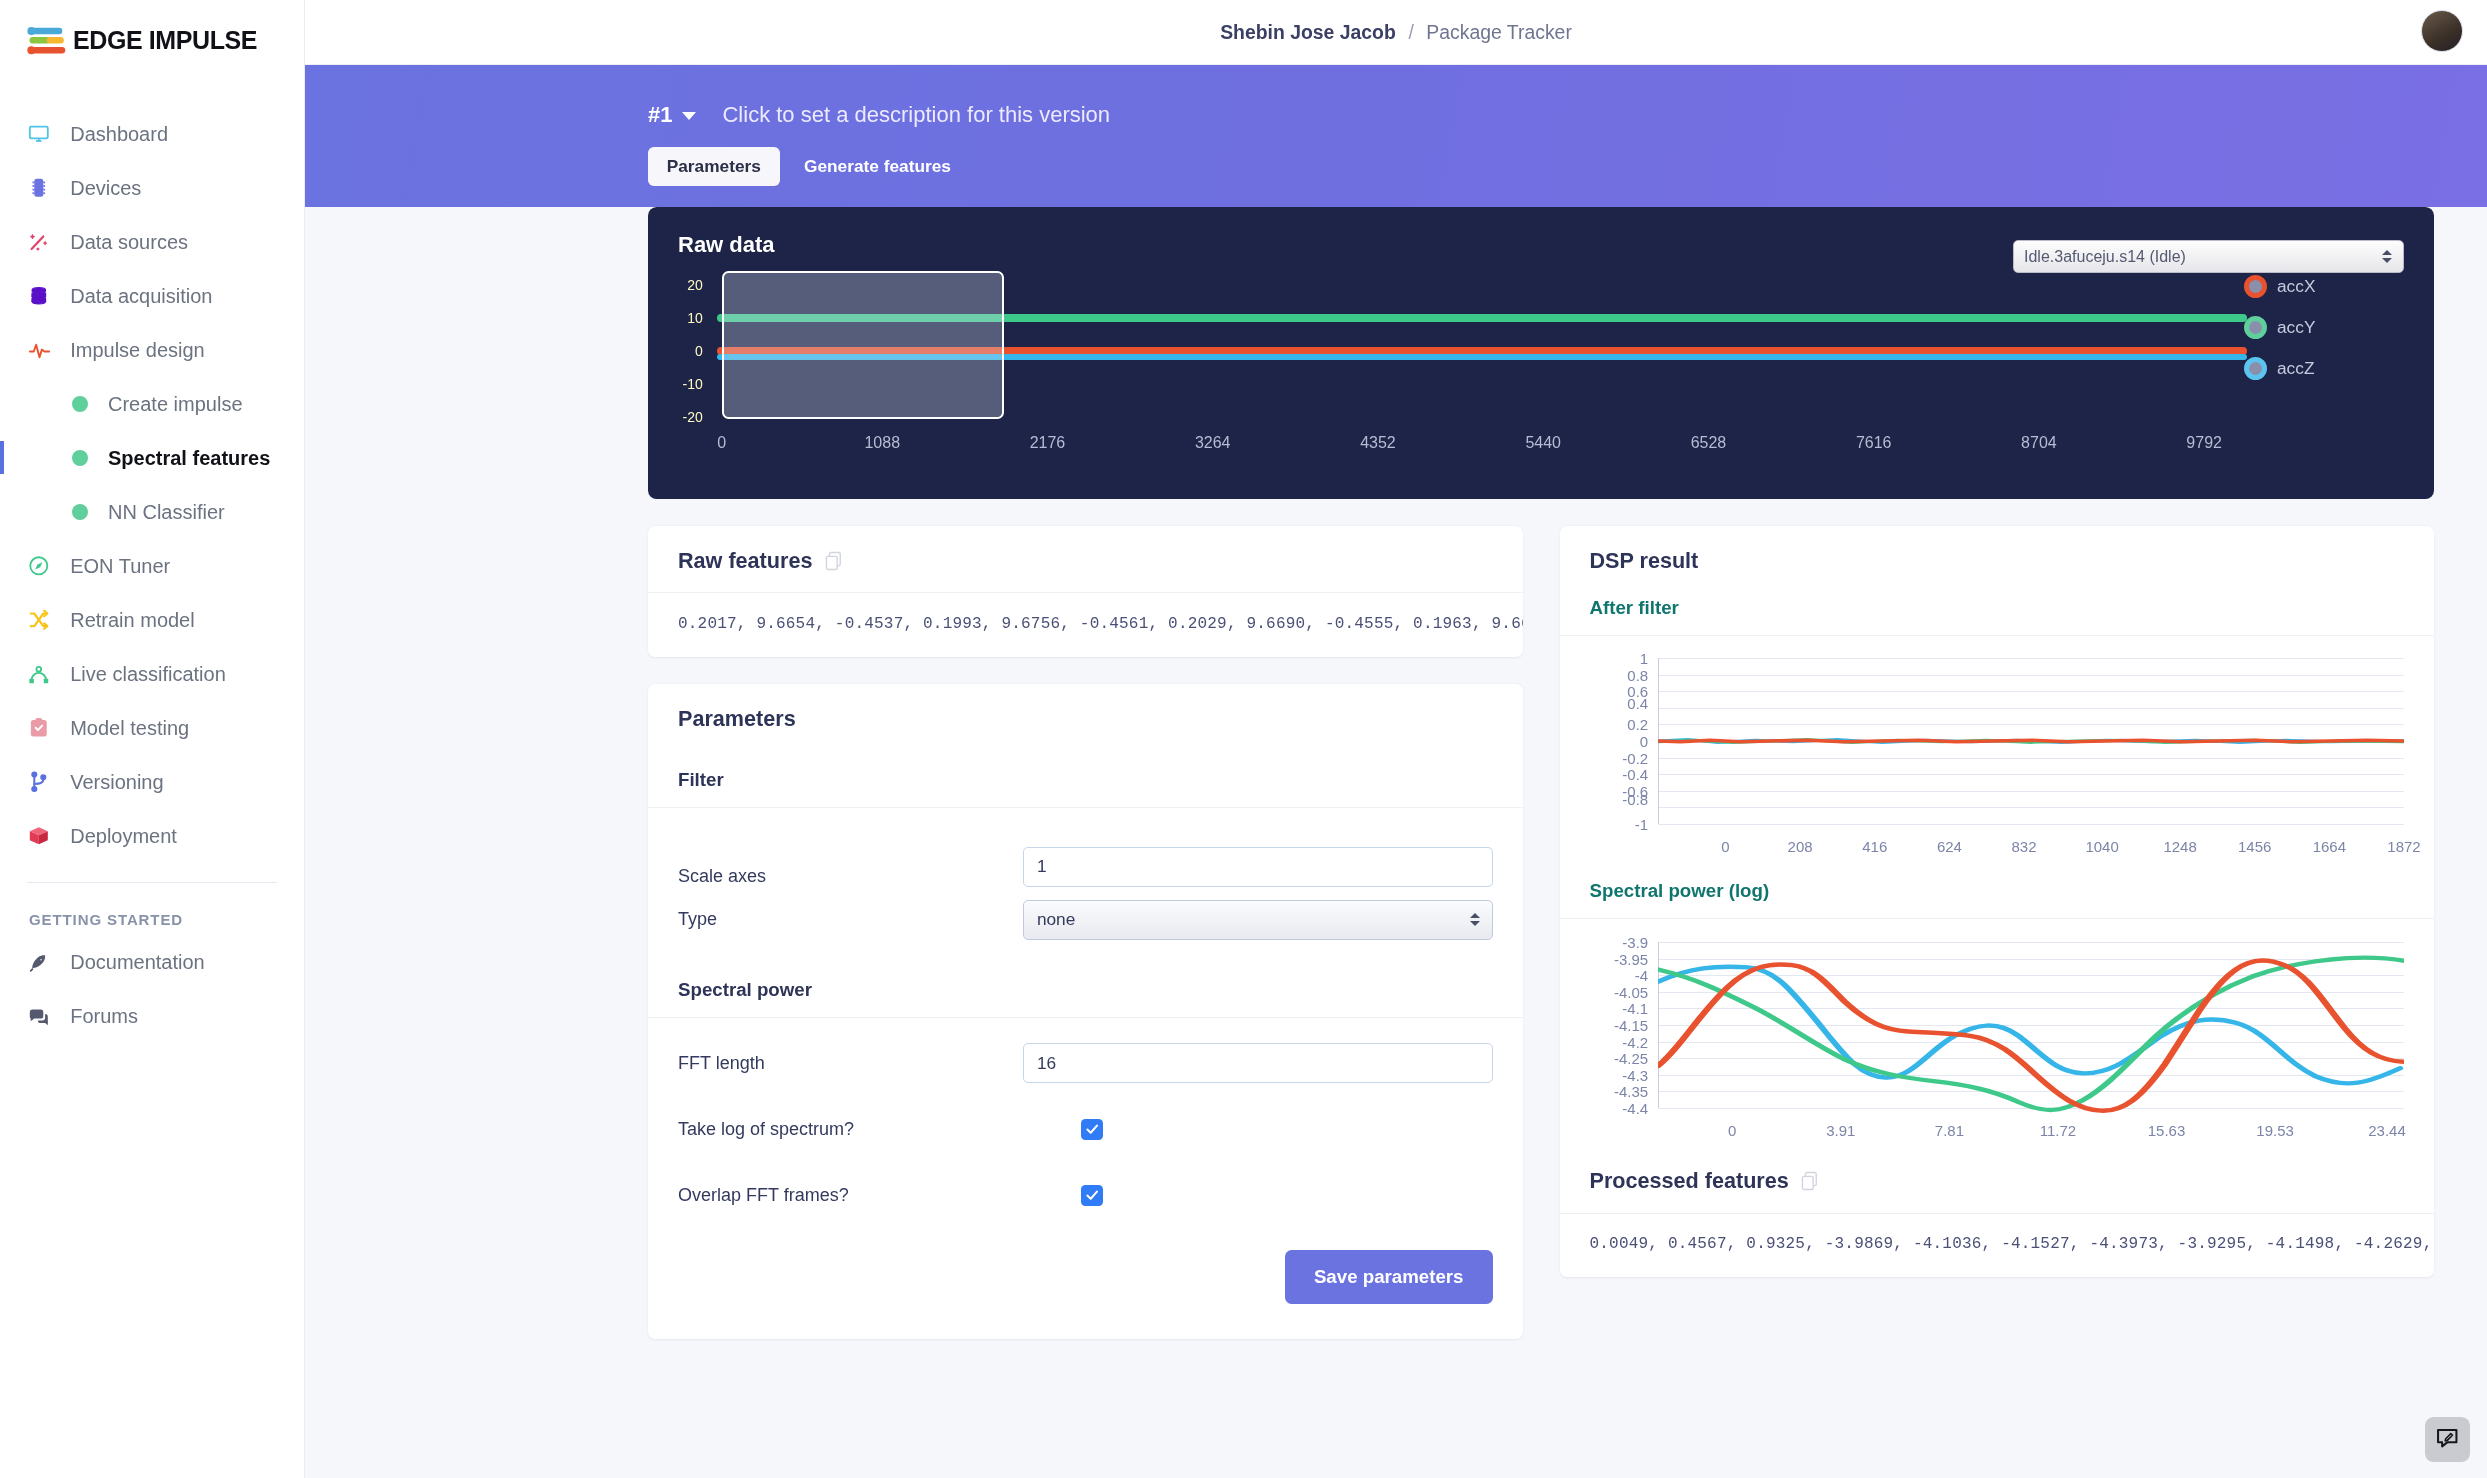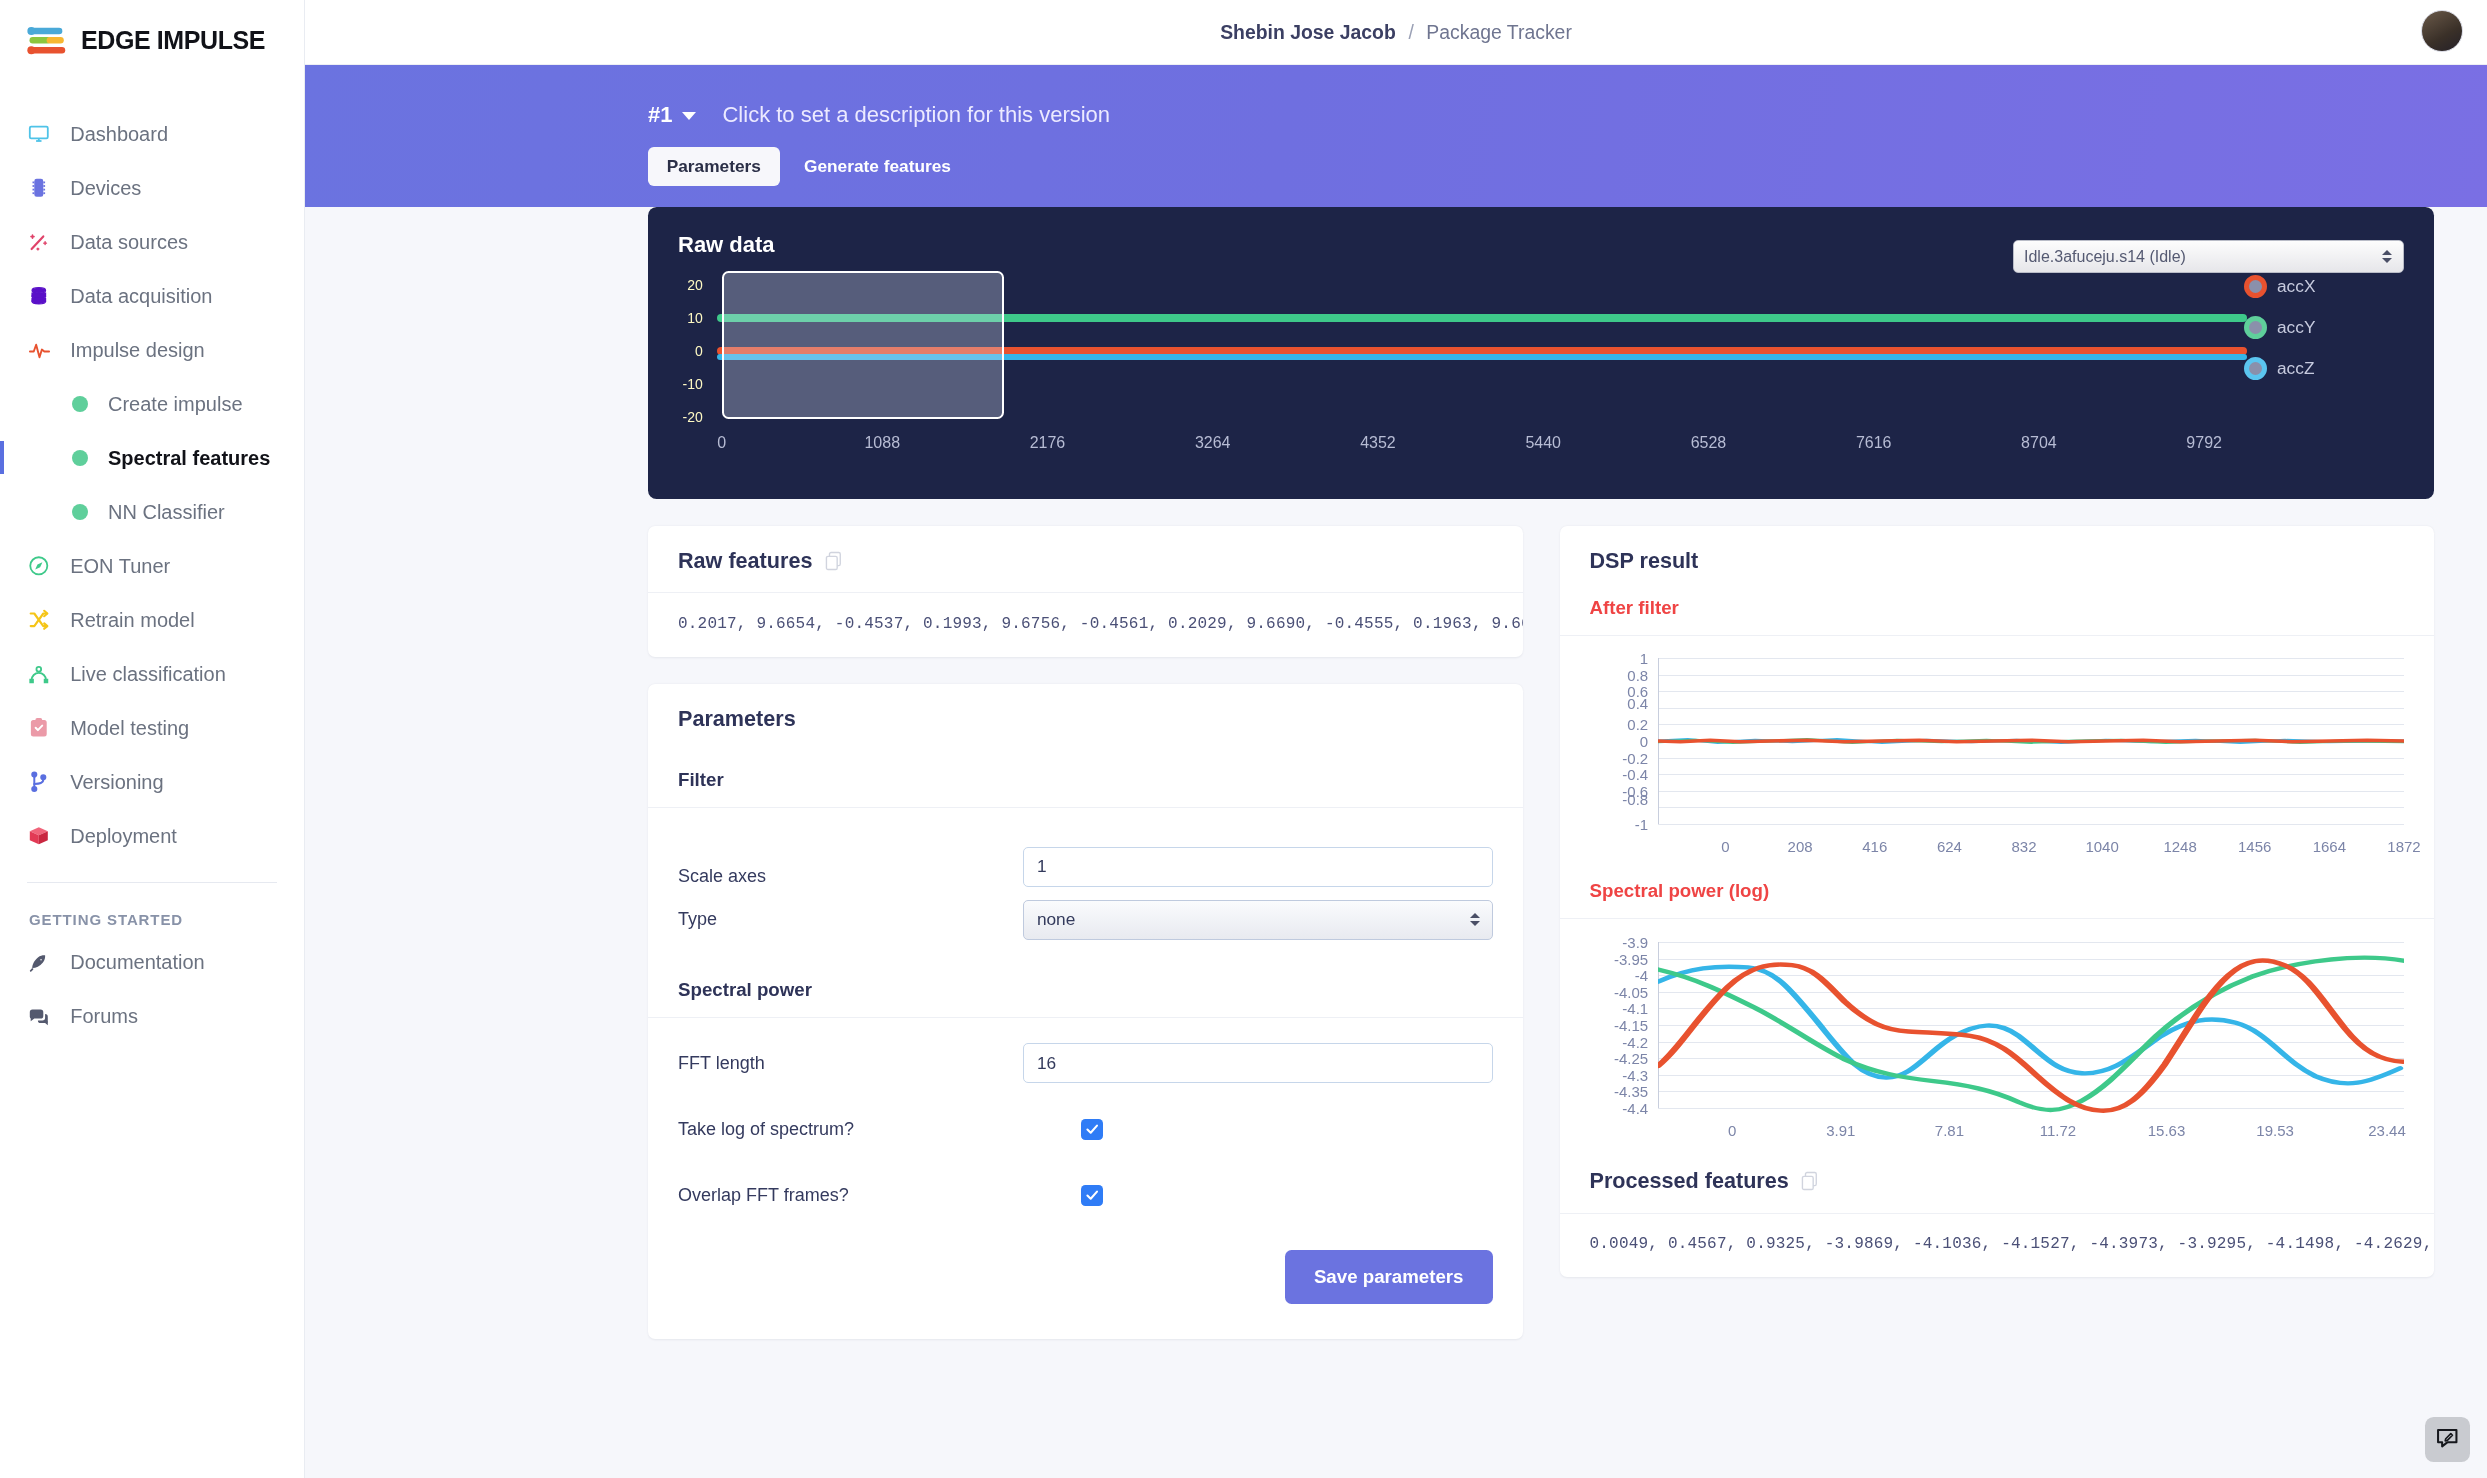--- a/index.html
+++ b/index.html
@@ -15,21 +15,21 @@
   .sidebar {
     width: 305px; height: 1478px;
     background: #ffffff;
     border-right: 0.7px solid #e9ecf2;
     flex: 0 0 305px;
     position: relative;
   }
   .logo-row {
     display: flex; align-items: center;
     height: 81px; padding-left: 26px;
-    gap: 13px;
+    gap: 5px;
   }
   .logo-mark { width: 42px; height: 30px; flex: 0 0 42px; }
   .logo-text {
     font-size: 25px; font-weight: 700; letter-spacing: -0.4px;
     color: #111218;
   }
   .nav { margin-top: 26px; }
   .nav-item {
     display: flex; align-items: center;
     height: 54px; padding-left: 27px; gap: 18.7px;
@@ -158,21 +158,21 @@
     display:flex; align-items:center; justify-content:center; cursor:pointer;
   }
   .cbx svg { width:14.4px; height:14.4px; }
   .save-row { display:flex; justify-content:flex-end; padding: 21.6px 30px 35px 30px; }
   .save-btn {
     background:#6b73e0; color:#fff; font-size:18.7px; font-weight:700;
     border:none; border-radius:6.5px; padding: 16px 29px; cursor:pointer;
     font-family:"Liberation Sans", sans-serif;
   }
 
-  .sub-h { padding: 18.7px 30px 16px 30px; font-size:18.7px; font-weight:700; color:#ef4444; }
+  .sub-h { padding: 18.7px 30px 16px 30px; font-size:18.7px; font-weight:700; color:#0f766e; }
 
   .chart-box { position:relative; padding: 16px 30px 10px 30px; }
   .ax-y { position:absolute; left:30px; top:16px; width:63px; }
   .ax-y span { position:absolute; right:4.3px; font-size:15px; color:#7c85a8; transform:translateY(-50%); }
   .plot-area { position:absolute; left:98px; right:30px; top:16px; }
   .grid-line { position:absolute; left:0; right:0; height:0.7px; background:#e3e7ef; }
   .ax-x { position:relative; margin-left:68px; margin-right:0; height:33px; }
   .ax-x span { position:absolute; font-size:15px; color:#7c85a8; transform:translateX(-50%); }
 
   .feedback-btn {

